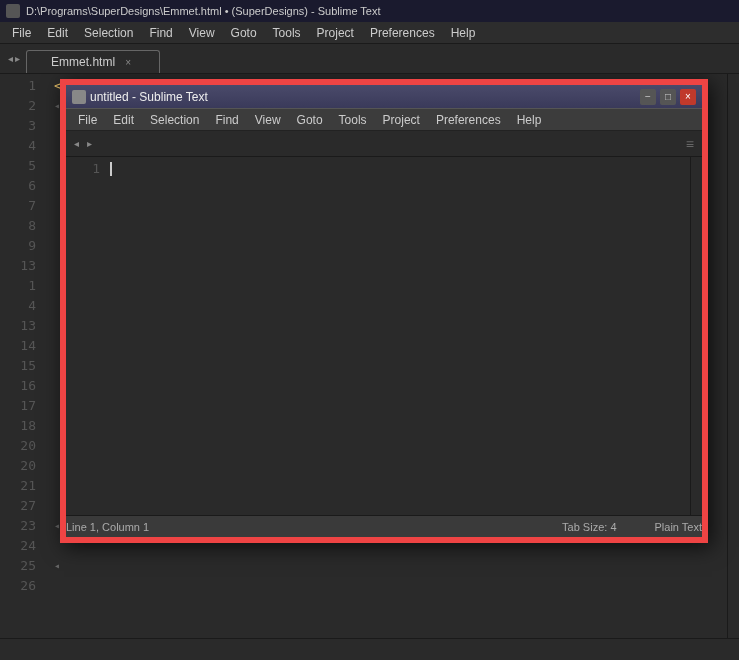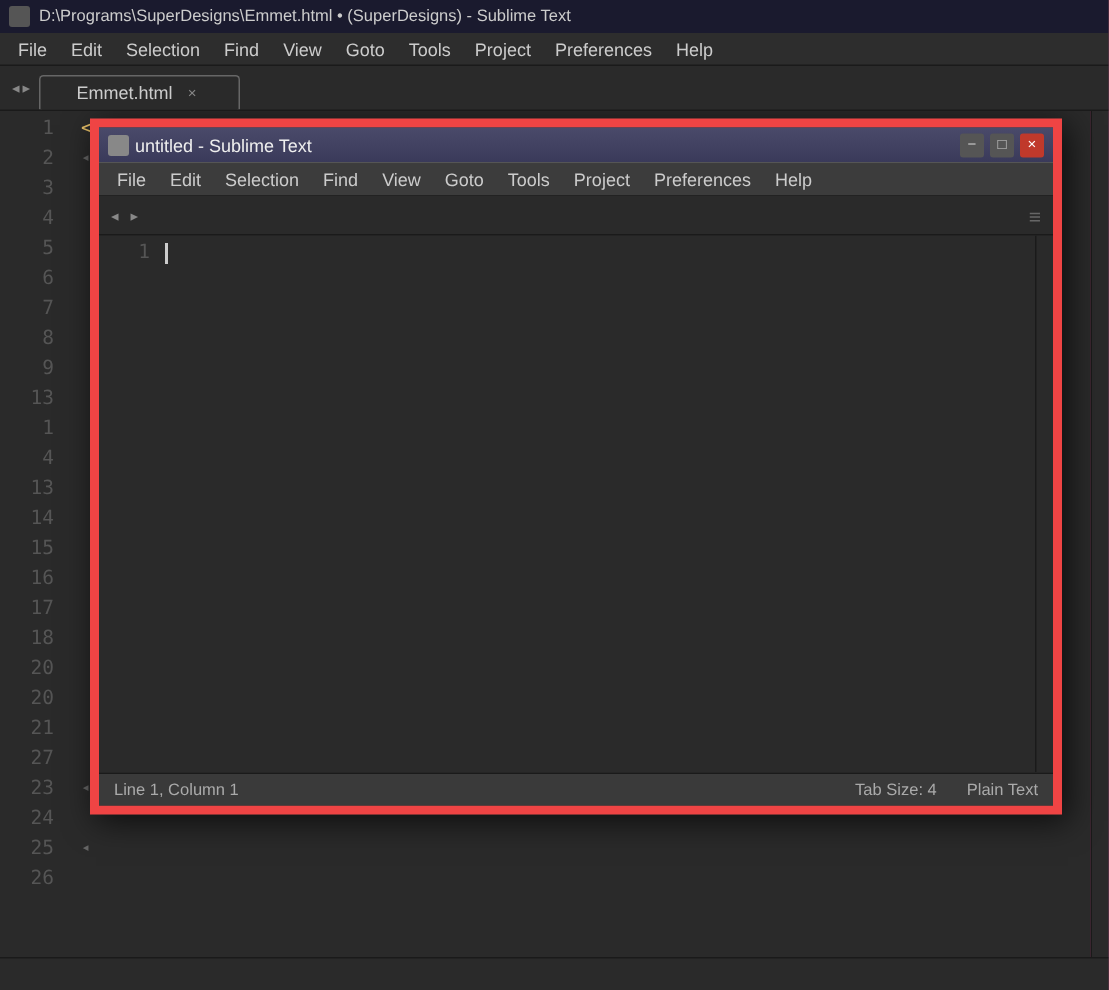--- a/index.html
+++ b/index.html
@@ -9,21 +9,21 @@
       background: #2a2a2a;
       font-family: 'Segoe UI', Arial, sans-serif;
       font-size: 12px;
       overflow: hidden;
     }
 
     
     .outer-window {
       width: 739px;
       height: 660px;
-      background: #ec4899;
+      background: #6d28d9;
       display: flex;
       flex-direction: column;
     }
 
     
     .outer-titlebar {
       background: #1a1a2e;
       height: 22px;
       display: flex;
       align-items: center;
@@ -315,29 +315,29 @@
       flex-shrink: 0;
     }
 
     
     .inner-statusbar {
       background: #3a3a3a;
       height: 22px;
       border-top: 1px solid #1a1a1a;
       display: flex;
       align-items: center;
-      padding: 0 10px;
+      padding: 0 0;
       font-size: 11px;
       color: #aaa;
       gap: 20px;
     }
     .inner-statusbar-right {
       margin-left: auto;
       display: flex;
-      gap: 20px;
+      gap: 38px;
     }
   </style>
 </head>
 <body>
 
 <div class="outer-window">
 
   <div class="outer-titlebar">
     <div class="outer-titlebar-icon"></div>
     <span class="outer-titlebar-title">D:\Programs\SuperDesigns\Emmet.html • (SuperDesigns) - Sublime Text</span>

